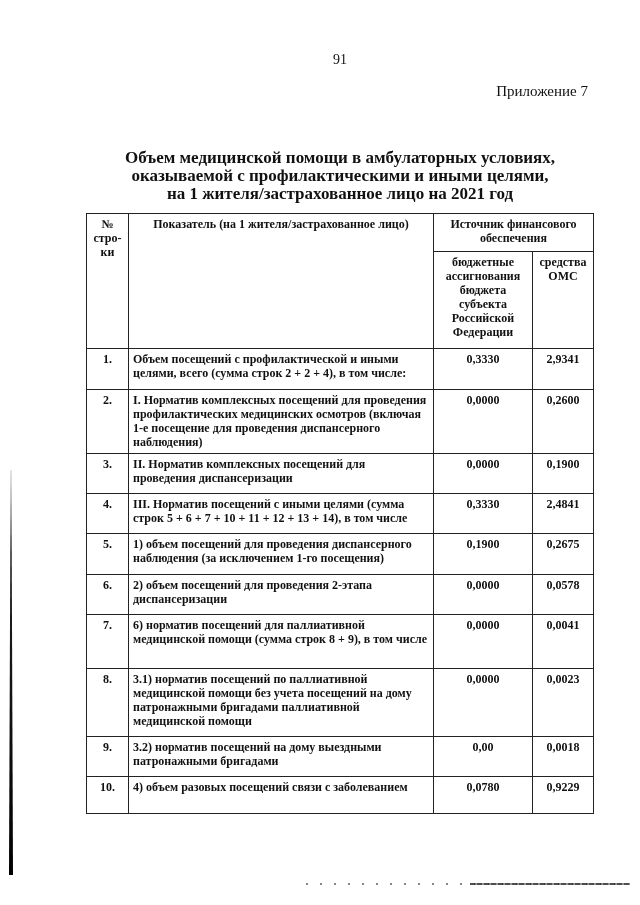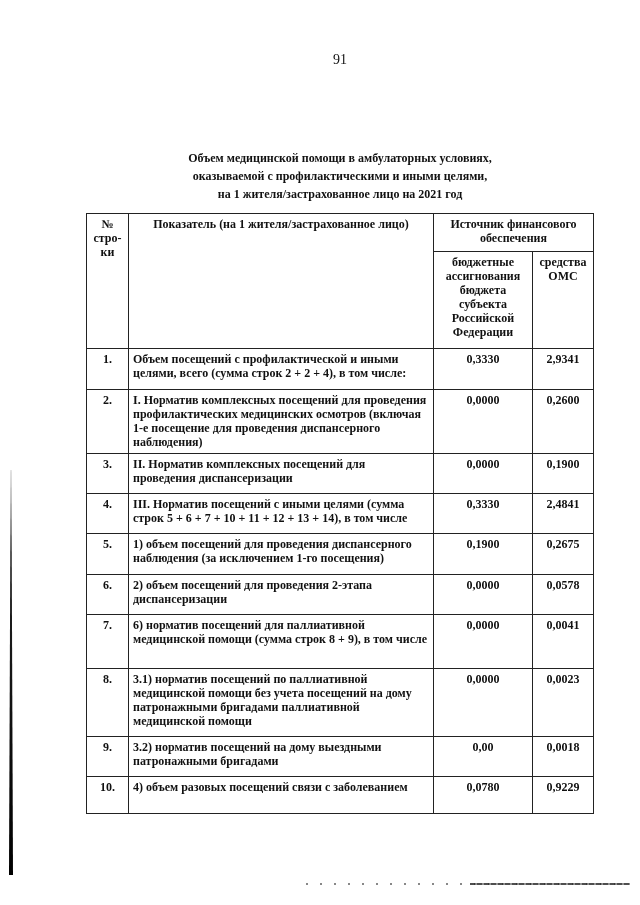--- a/index.html
+++ b/index.html
@@ -31,21 +31,21 @@
       font-size: 15px;
       line-height: 18px;
     }
     .title {
       position: absolute;
       top: 149px;
       left: 100px;
       width: 480px;
       text-align: center;
       font-weight: bold;
-      font-size: 12px;
+      font-size: 17px;
       line-height: 18px;
     }
     table.main {
       position: absolute;
       top: 213px;
       left: 86px;
       width: 508px;
       border-collapse: collapse;
       font-size: 12px;
       line-height: 14px;
@@ -91,20 +91,21 @@
       background: repeating-linear-gradient(to right, #222 0 5px, #777 5px 7px);
       opacity: 0.8;
     }
   </style>
 </head>
 <body>
 
 <div class="page-number">91</div>
 
 <div class="appendix">
+  <div>Приложение 7</div>
 </div>
 
 <div class="title">
   <div>Объем медицинской помощи в амбулаторных условиях,</div>
   <div>оказываемой с профилактическими и иными целями,</div>
   <div>на 1 жителя/застрахованное лицо на 2021 год</div>
 </div>
 
 <table class="main">
   <thead>

